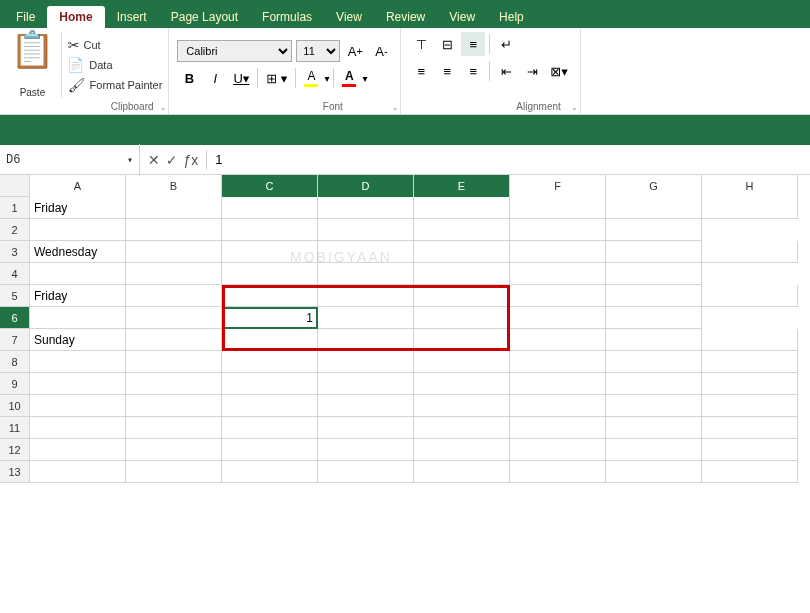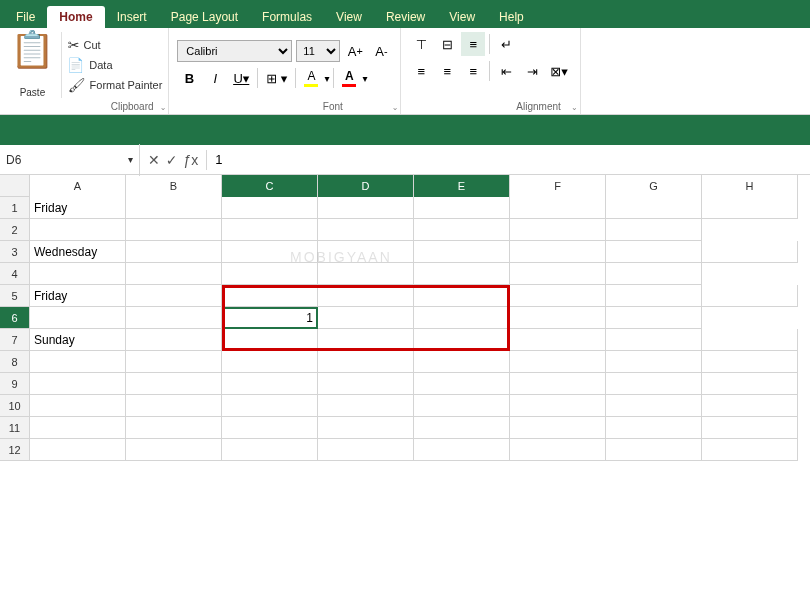--- a/index.html
+++ b/index.html
@@ -43,21 +43,21 @@
     .color-btn { display: flex; flex-direction: column; align-items: center; cursor: pointer; padding: 1px 3px; border: 1px solid transparent; }
     .color-letter { font-size: 12px; font-weight: bold; }
     .color-bar { height: 3px; width: 14px; margin-top: 1px; }
 
     
     .align-group { min-width: 160px; padding: 4px 8px 16px 8px; align-items: flex-start; }
     .align-row { display: flex; gap: 2px; align-items: center; margin-bottom: 3px; }
 
     
     .formula-bar { height: 30px; display: flex; align-items: center; background: #fff; border-bottom: 1px solid #d4d4d4; }
-    .cell-ref-box { width: 140px; height: 28px; border-right: 1px solid #d4d4d4; display: flex; align-items: center; padding: 16px 6px; font-size: 12px; color: #333; cursor: pointer; }
+    .cell-ref-box { width: 140px; height: 28px; border-right: 1px solid #d4d4d4; display: flex; align-items: center; padding: 16px 6px; font-size: 12px; color: #333; cursor: pointer; font-family: Liberation Mono, monospace; }
     .formula-icons { display: flex; align-items: center; gap: 2px; padding: 0 6px; border-right: 1px solid #d4d4d4; }
     .formula-icon-btn { background: none; border: none; cursor: pointer; font-size: 14px; color: #555; padding: 2px; }
     .formula-input { flex: 1; height: 28px; border: none; outline: none; padding: 0 8px; font-size: 13px; }
 
     
     .spreadsheet { display: flex; flex-direction: column; flex: 1; }
     .col-header { display: flex; align-items: center; justify-content: center; font-size: 11px; color: #333; border-right: 1px solid #d4d4d4; user-select: none; cursor: pointer; }
     .col-header.selected { background: #217346; color: #fff; }
 
     .row-col-corner { width: 30px; height: 22px; background: #f2f2f2; border-right: 1px solid #d4d4d4; border-bottom: 1px solid #d4d4d4; flex-shrink: 0; }
@@ -360,18 +360,29 @@
       <div class="row-header">12</div>
       <div class="cell col-a"></div>
         <div class="cell col-b"></div>
         <div class="cell col-c"></div>
         <div class="cell col-d"></div>
         <div class="cell col-e"></div>
         <div class="cell col-f"></div>
         <div class="cell col-g"></div>
         <div class="cell col-h"></div>
     </div>
+    <div class="data-row">
+      <div class="row-header">13</div>
+      <div class="cell col-a"></div>
+        <div class="cell col-b"></div>
+        <div class="cell col-c"></div>
+        <div class="cell col-d"></div>
+        <div class="cell col-e"></div>
+        <div class="cell col-f"></div>
+        <div class="cell col-g"></div>
+        <div class="cell col-h"></div>
+    </div>
 
     <div class="red-selection" style="left: 222px; top: 88px; width: 288px; height: 66px;"></div>
 
     <div class="watermark" style="left: 290px; top: 52px;">MOBIGYAAN</div>
   </div>
 </div>
 
 </body></html>

